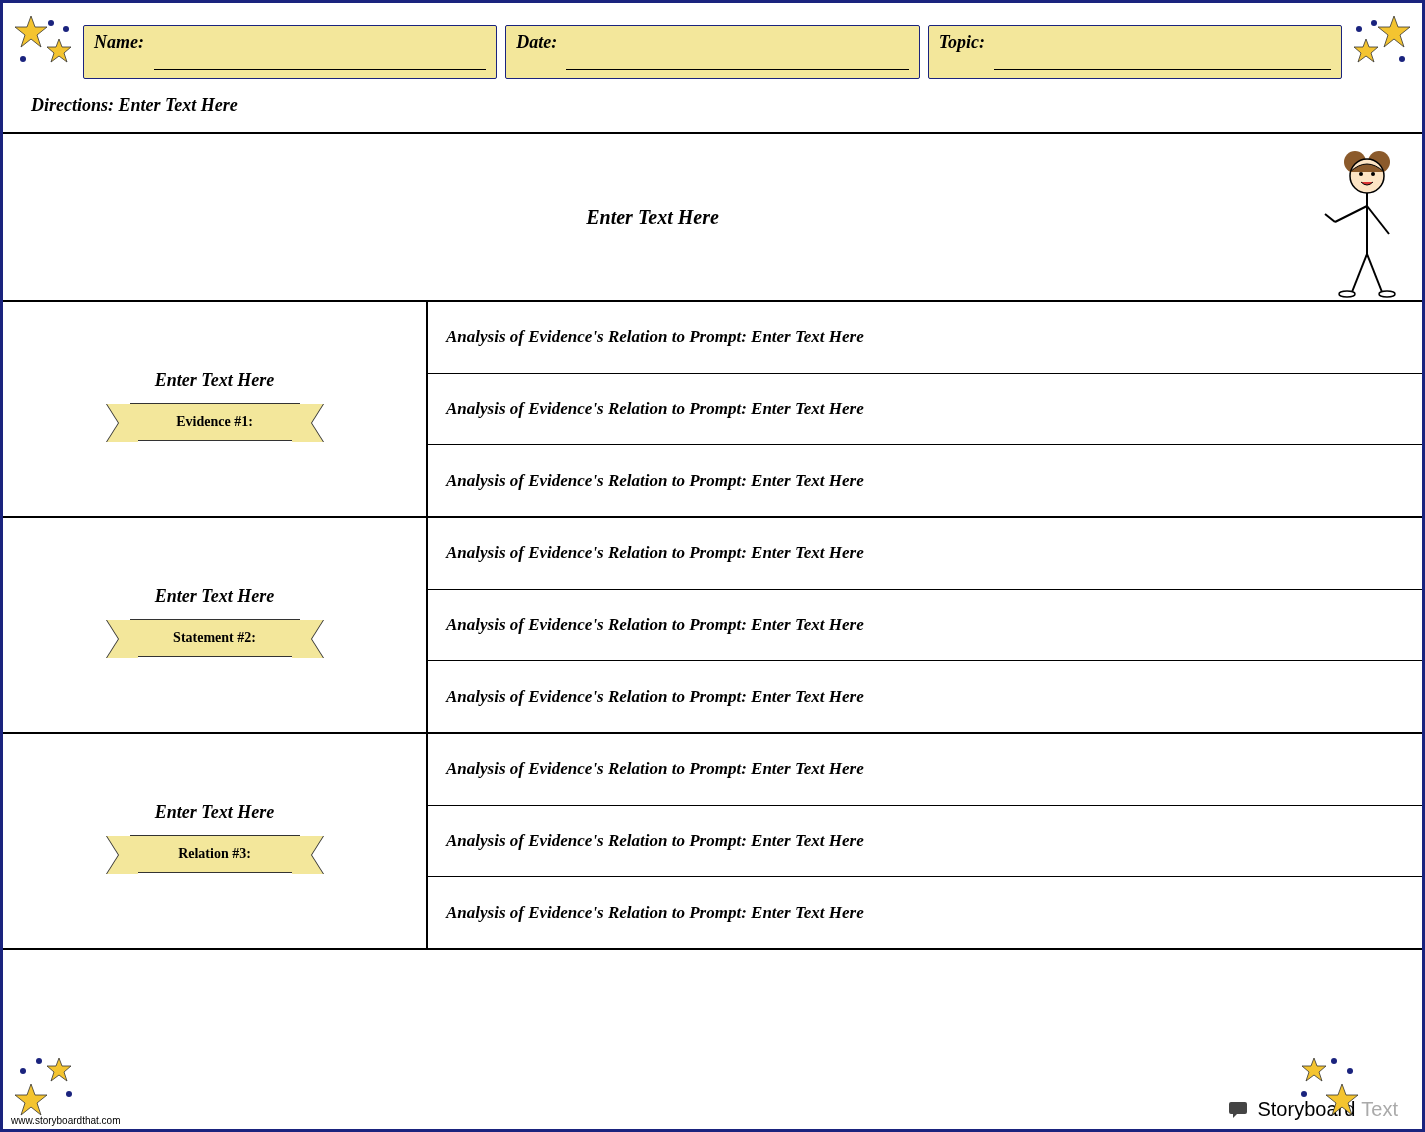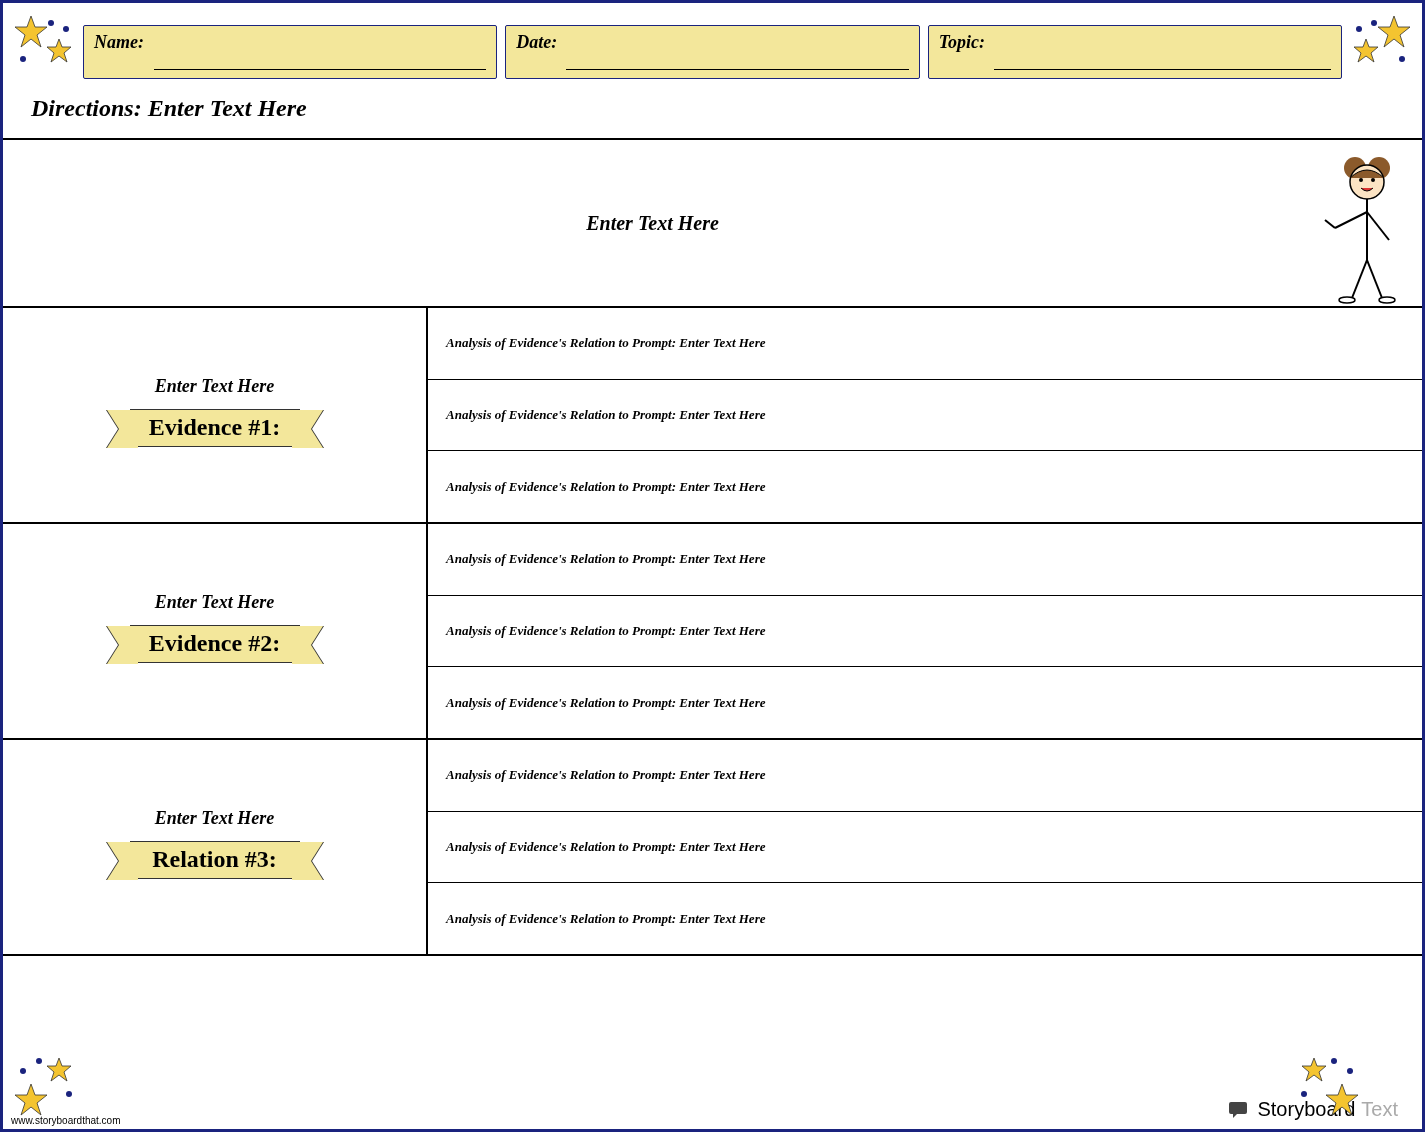--- a/index.html
+++ b/index.html
@@ -12,37 +12,37 @@
 .star-bl { bottom: 8px; left: 8px; }
 .star-br { bottom: 8px; right: 60px; }
 
 .header-row { display: flex; gap: 8px; padding: 22px 80px 12px 80px; }
 .header-box { flex: 1; background: #f3e79b; border: 1.5px solid #1a237e; border-radius: 2px; padding: 6px 10px 14px 10px; position: relative; height: 54px; }
 .header-label { font-style: italic; font-weight: bold; font-size: 18px; font-family: Georgia, serif; color: #000; }
 .header-line { position: absolute; left: 70px; right: 10px; bottom: 8px; border-bottom: 1.5px solid #000; }
 .header-box:nth-child(2) .header-line { left: 60px; }
 .header-box:nth-child(3) .header-line { left: 65px; }
 
-.directions { padding: 4px 28px 16px 28px; font-style: italic; font-weight: bold; font-size: 24px; font-family: Georgia, serif; }
+.directions { padding: 4px 28px 16px 28px; font-style: italic; font-weight: bold; font-size: 18px; font-family: Georgia, serif; }
 
 .thesis-row { display: flex; border-top: 2px solid #000; border-bottom: 2px solid #000; height: 170px; position: relative; }
 .thesis-left { width: 210px; position: relative; display: flex; align-items: center; justify-content: center; }
 .thesis-center { flex: 1; display: flex; align-items: center; justify-content: center; font-style: italic; font-weight: bold; font-size: 20px; }
 .thesis-right { width: 120px; position: relative; }
 
 .evidence-row { display: flex; border-bottom: 2px solid #000; height: 216px; }
 .evidence-row:last-of-type { border-bottom: none; }
 .evidence-left { width: 425px; display: flex; flex-direction: column; align-items: center; justify-content: center; border-right: 2px solid #000; position: relative; }
 .evidence-left-text { font-style: italic; font-weight: bold; font-size: 18px; margin-bottom: 40px; margin-top: 20px; }
 .evidence-banner { position: absolute; bottom: 28px; }
 .evidence-right { flex: 1; display: flex; flex-direction: column; }
-.analysis-cell { flex: 1; border-bottom: 1.5px solid #000; display: flex; align-items: center; padding-left: 18px; font-style: italic; font-weight: bold; font-size: 13px; }
+.analysis-cell { flex: 1; border-bottom: 1.5px solid #000; display: flex; align-items: center; padding-left: 18px; font-style: italic; font-weight: bold; font-size: 17px; }
 .analysis-cell:last-child { border-bottom: none; }
 
-.banner { width: 170px; height: 38px; background: #f3e79b; border: 1.5px solid #333; position: relative; display: flex; align-items: center; justify-content: center; font-family: Georgia, serif; font-weight: bold; font-size: 24px; }
+.banner { width: 170px; height: 38px; background: #f3e79b; border: 1.5px solid #333; position: relative; display: flex; align-items: center; justify-content: center; font-family: Georgia, serif; font-weight: bold; font-size: 14px; }
 .banner::before, .banner::after { content: ''; position: absolute; width: 0; height: 0; }
 .banner::before { left: -24px; top: 0; border: 19px solid #f3e79b; border-left: 12px solid transparent; filter: drop-shadow(-1px 0 0 #333); }
 .banner::after { right: -24px; top: 0; border: 19px solid #f3e79b; border-right: 12px solid transparent; filter: drop-shadow(1px 0 0 #333); }
 
 .footer-url { position: absolute; bottom: 3px; left: 8px; font-size: 10px; font-family: Arial, sans-serif; font-style: normal; font-weight: normal; text-align: center; }
 .footer-logo { position: absolute; bottom: 8px; right: 24px; font-size: 20px; font-family: Arial, sans-serif; display: flex; align-items: center; gap: 6px; }
 .footer-logo .that { color: #aaa; }
 
 .ribbon-svg { width: 200px; height: 150px; }
 .girl-svg { position: absolute; right: 5px; top: 10px; width: 100px; height: 155px; }
@@ -129,21 +129,21 @@
     <div class="evidence-right">
       <div class="analysis-cell">Analysis of Evidence's Relation to Prompt: Enter Text Here</div>
       <div class="analysis-cell">Analysis of Evidence's Relation to Prompt: Enter Text Here</div>
       <div class="analysis-cell">Analysis of Evidence's Relation to Prompt: Enter Text Here</div>
     </div>
   </div>
 
   <div class="evidence-row">
     <div class="evidence-left">
       <div class="evidence-left-text">Enter Text Here</div>
-      <div class="banner evidence-banner">Evidence #2:</div>
+      <div class="banner evidence-banner">Statement #2:</div>
     </div>
     <div class="evidence-right">
       <div class="analysis-cell">Analysis of Evidence's Relation to Prompt: Enter Text Here</div>
       <div class="analysis-cell">Analysis of Evidence's Relation to Prompt: Enter Text Here</div>
       <div class="analysis-cell">Analysis of Evidence's Relation to Prompt: Enter Text Here</div>
     </div>
   </div>
 
   <div class="evidence-row">
     <div class="evidence-left">

